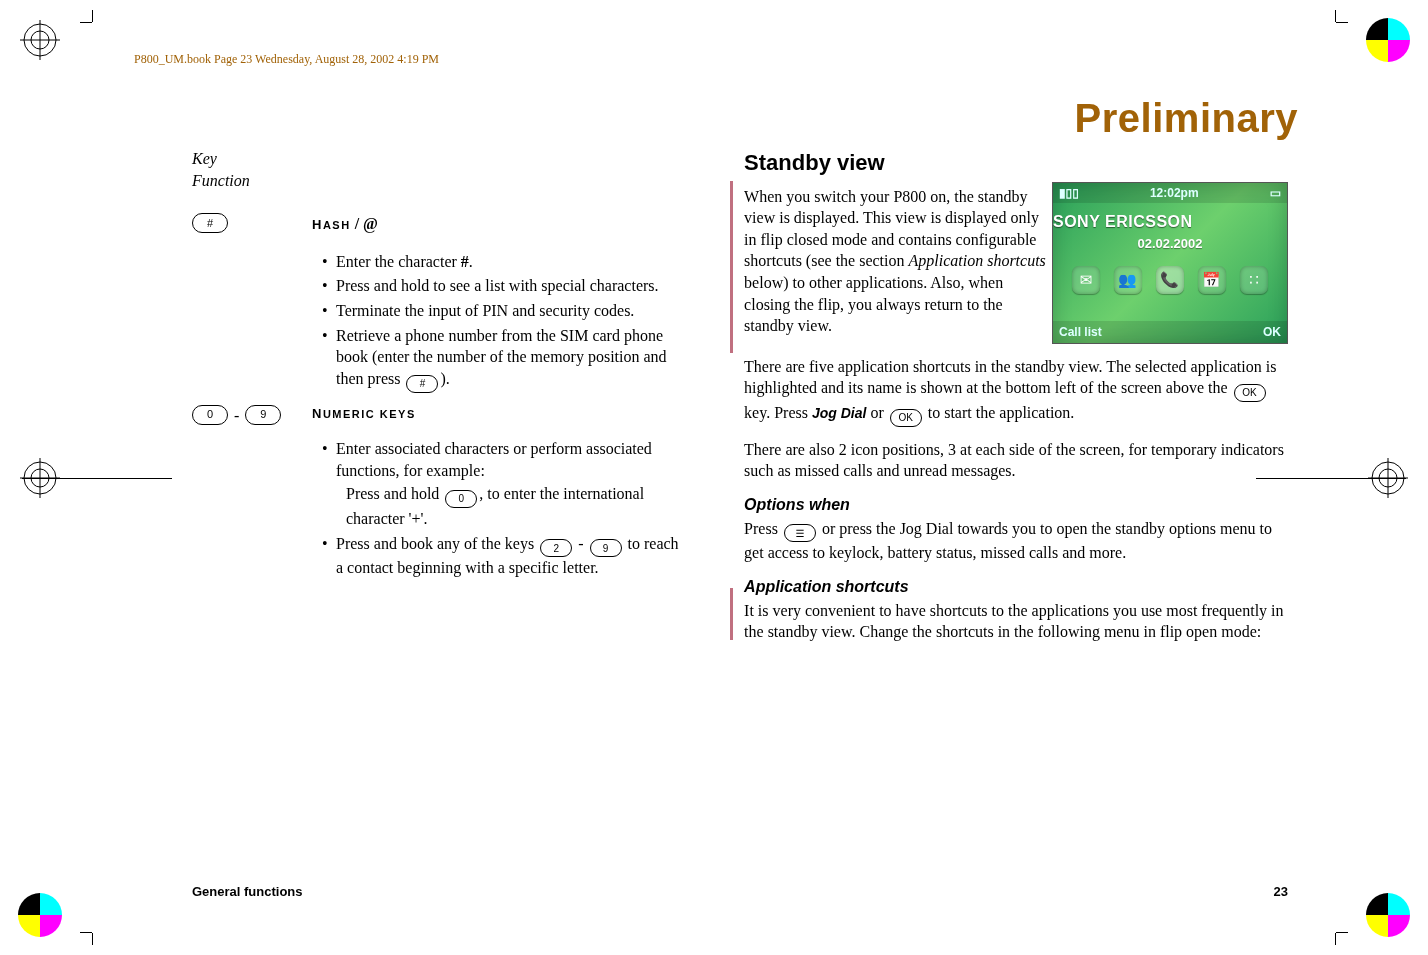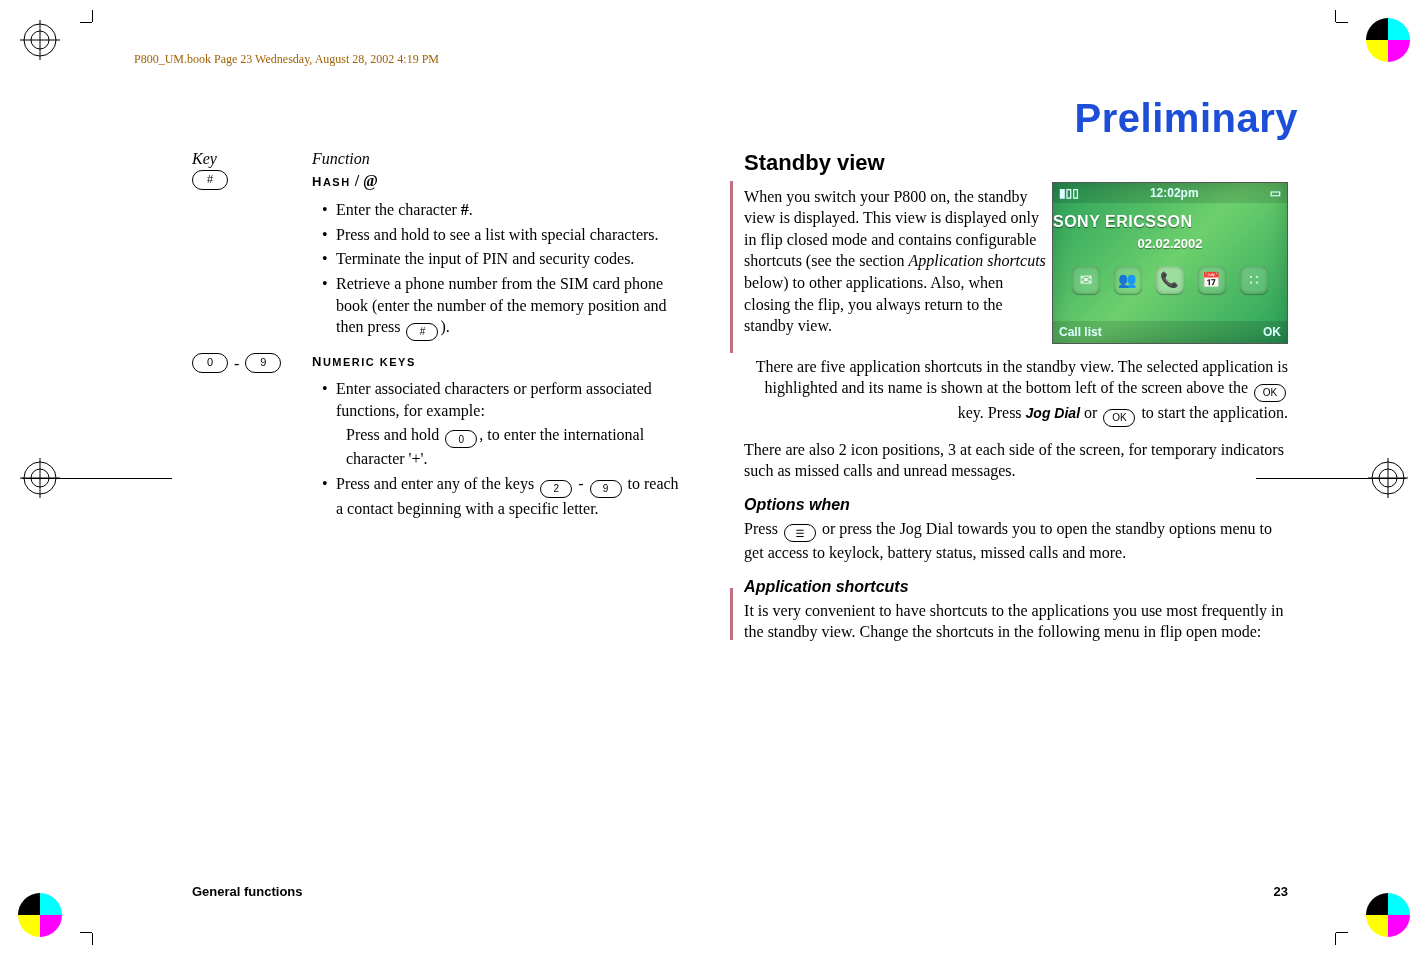--- a/index.html
+++ b/index.html
@@ -57,35 +57,35 @@
     color: #a16207;
     position: absolute;
     top: 12px; left: 14px;
   }
   .watermark {
     position: absolute;
     top: 56px; right: 10px;
     font-family: Arial, Helvetica, sans-serif;
     font-weight: bold;
     font-size: 40px;
-    color: #1d4ed8;
+    color: #a16207;
     letter-spacing: 0.5px;
     text-align: center;
   }
   .columns {
     position: absolute;
     top: 108px; left: 72px; right: 20px; bottom: 60px;
     display: flex;
     gap: 60px;
   }
   .col { flex: 1; font-size: 16px; line-height: 1.35; }
   .col.left { flex: 0.95; }
   .col.right { flex: 1.05; position: relative; }
 
-  .kf-header { display:flex; font-style: italic; font-size: 16px; margin-bottom: 0; }
+  .kf-header { display:flex; font-style: italic; font-size: 16px; margin-bottom: 22px; flex-direction: column; }
   .kf-key { width: 120px; }
   .kf-func { }
 
   .row { display:flex; margin-bottom: 4px; }
   .row .keycol { width: 120px; flex-shrink:0; display:flex; align-items:flex-start; gap:2px; }
   .row .fcol { flex:1; }
 
   .key-oval {
     display:inline-flex; align-items:center; justify-content:center;
     width: 34px; height: 18px;
@@ -101,21 +101,21 @@
 
   .func-title {
     font-family: Arial, Helvetica, sans-serif;
     font-weight: bold;
     font-size: 13px;
     letter-spacing: 1.5px;
     text-transform: uppercase;
     margin-bottom: 4px;
   }
   .func-title .at { text-transform:none; font-family:"Times New Roman",serif; letter-spacing:0; font-size:16px;}
-  ul.bullets { margin: 8px 0 8px 0; padding-left: 14px; list-style: none; }
+  ul.bullets { margin: 16px 0 8px 0; padding-left: 14px; list-style: none; }
   ul.bullets > li { position:relative; padding-left: 10px; margin-bottom: 3px; }
   ul.bullets > li::before { content:"•"; position:absolute; left:-4px; top:0; }
   .sub { margin-left: 10px; margin-top: 2px; margin-bottom: 2px; }
 
   h2.section {
     font-family: Arial, Helvetica, sans-serif;
     font-weight: bold;
     font-size: 22px;
     margin: 0 0 8px 0;
   }
@@ -273,21 +273,21 @@
             <span>N</span><span style="font-size:11px">UMERIC KEYS</span>
           </div>
           <ul class="bullets">
             <li>
               <span>Enter associated characters or perform associated functions, for example:</span>
               <div class="sub">
                 <span>Press and hold </span><span class="key-oval small inline-key">0</span><span>, to enter the international character '+'.</span>
               </div>
             </li>
             <li>
-              <span>Press and enter any of the keys </span><span class="key-oval small inline-key">2</span><span> - </span><span class="key-oval small inline-key">9</span><span> to reach a contact beginning with a specific letter.</span>
+              <span>Press and book any of the keys </span><span class="key-oval small inline-key">2</span><span> - </span><span class="key-oval small inline-key">9</span><span> to reach a contact beginning with a specific letter.</span>
             </li>
           </ul>
         </div>
       </div>
     </div>
 
     <div class="col right">
       <div class="change-bar cb1"></div>
       <div class="change-bar cb2"></div>
 
@@ -313,21 +313,21 @@
             <span>Call list</span>
             <span>OK</span>
           </div>
         </div>
       </div>
 
       <p class="para">
         <span>When you switch your P800 on, the standby view is displayed. This view is displayed only in flip closed mode and contains configurable shortcuts (see the section </span><span class="ital">Application shortcuts</span><span> below) to other applications. Also, when closing the flip, you always return to the standby view.</span>
       </p>
 
-      <p class="para" style="clear:both; margin-top:4px;text-align:right;">
+      <p class="para" style="clear:both; margin-top:4px;">
         <span>There are five application shortcuts in the standby view. The selected application is highlighted and its name is shown at the bottom left of the screen above the </span><span class="key-oval small inline-key">OK</span><span> key. Press </span><span class="boldit">Jog Dial</span><span> or </span><span class="key-oval small inline-key">OK</span><span> to start the application.</span>
       </p>
 
       <p class="para">There are also 2 icon positions, 3 at each side of the screen, for temporary indicators such as missed calls and unread messages.</p>
 
       <div class="subhead">Options when</div>
       <p class="para">
         <span>Press </span><span class="key-oval small inline-key">☰</span><span> or press the Jog Dial towards you to open the standby options menu to get access to keylock, battery status, missed calls and more.</span>
       </p>
 

